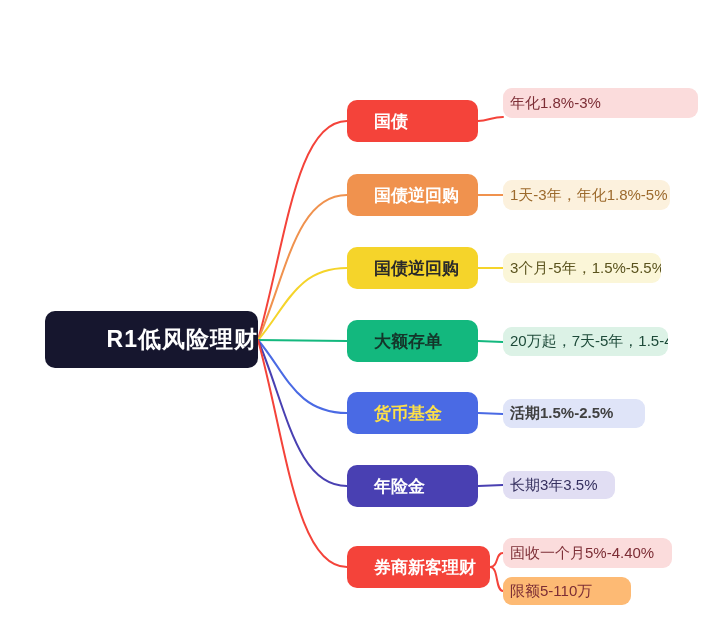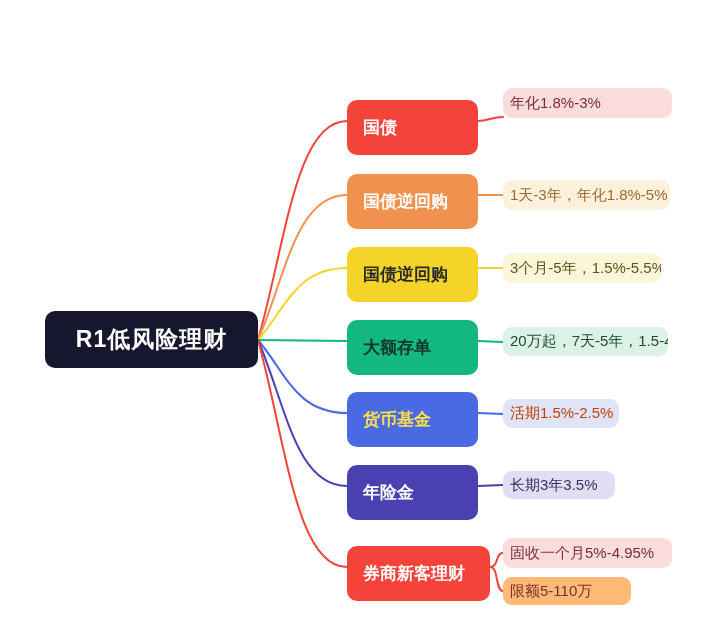--- a/index.html
+++ b/index.html
@@ -4,25 +4,25 @@
 <style>
   html,body{margin:0;padding:0;background:#ffffff;}
   .stage{
     position:relative;width:720px;height:635px;background:#ffffff;overflow:hidden;
     font-family:"Liberation Sans","DejaVu Sans",sans-serif;
   }
   .connectors{position:absolute;left:0;top:0;width:720px;height:635px;z-index:0;}
   .node{position:absolute;z-index:1;box-sizing:border-box;display:flex;align-items:center;}
   .root{
     left:45px;top:311px;width:213px;height:57px;border-radius:10px;
-    justify-content:center;
+    justify-content:flex-end;
   }
   .root .root-label{font-size:23px;font-weight:bold;letter-spacing:1px;}
   .branch{
-    height:55px;border-radius:10px;padding-left:16px;
+    height:42px;border-radius:10px;padding-left:27px;
   }
   .branch .branch-label{font-size:17px;font-weight:bold;white-space:nowrap;}
   .leaf{
     border-radius:9px;padding:0 8px 0 7px;font-size:15px;white-space:nowrap;overflow:hidden;
   }
 </style>
 </head>
 <body>
 
 <div class="stage">
@@ -67,29 +67,29 @@
   <div class="node branch" style="left: 347px; top: 392px; width: 131px; background-color: rgb(74, 106, 228);">
     <span class="branch-label" style="color: #fde047;">货币基金</span>
   </div>
   <div class="node branch" style="left: 347px; top: 465px; width: 131px; background-color: rgb(73, 64, 178);">
     <span class="branch-label" style="color: rgb(255, 255, 255);">年险金</span>
   </div>
   <div class="node branch" style="left: 347px; top: 546px; width: 143px; background-color: rgb(244, 67, 58);">
     <span class="branch-label" style="color: rgb(255, 255, 255);">券商新客理财</span>
   </div>
 
-  <div class="node leaf" style="left: 503px; top: 88px; width: 169px; height: 30px; background-color: rgb(251, 220, 220); color: rgb(124, 45, 53);">年化1.8%-3%</div>
+  <div class="node leaf" style="left: 503px; top: 88px; width: 195px; height: 30px; background-color: rgb(251, 220, 220); color: rgb(124, 45, 53);">年化1.8%-3%</div>
 
   <div class="node leaf" style="left: 503px; top: 180px; width: 167px; height: 30px; background-color: rgb(252, 241, 221); color: rgb(156, 106, 45);">1天-3年，年化1.8%-5%</div>
 
   <div class="node leaf" style="left: 503px; top: 253px; width: 158px; height: 30px; background-color: rgb(251, 246, 216); color: rgb(90, 83, 29);">3个月-5年，1.5%-5.5%</div>
 
   <div class="node leaf" style="left: 503px; top: 327px; width: 165px; height: 29px; background-color: rgb(220, 242, 230); color: rgb(29, 74, 57);">20万起，7天-5年，1.5-4%</div>
 
-  <div class="node leaf" style="left: 503px; top: 399px; width: 116px; height: 29px; background-color: rgb(223, 228, 248); color: #c2410c;">活期1.5%-2.5%</div>
+  <div class="node leaf" style="left: 503px; top: 399px; width: 142px; height: 29px; background-color: rgb(223, 228, 248); color: #404040; font-weight: bold;">活期1.5%-2.5%</div>
 
   <div class="node leaf" style="left: 503px; top: 471px; width: 112px; height: 28px; background-color: rgb(225, 222, 243); color: rgb(53, 48, 95);">长期3年3.5%</div>
 
-  <div class="node leaf" style="left: 503px; top: 538px; width: 169px; height: 30px; background-color: rgb(251, 220, 220); color: rgb(124, 45, 53);">固收一个月5%-4.95%</div>
+  <div class="node leaf" style="left: 503px; top: 538px; width: 169px; height: 30px; background-color: rgb(251, 220, 220); color: rgb(124, 45, 53);">固收一个月5%-4.40%</div>
 
   <div class="node leaf" style="left: 503px; top: 577px; width: 128px; height: 28px; background-color: #fdba74; color: rgb(124, 45, 53);">限额5-110万</div>
 
 </div>
 
 </body></html>

